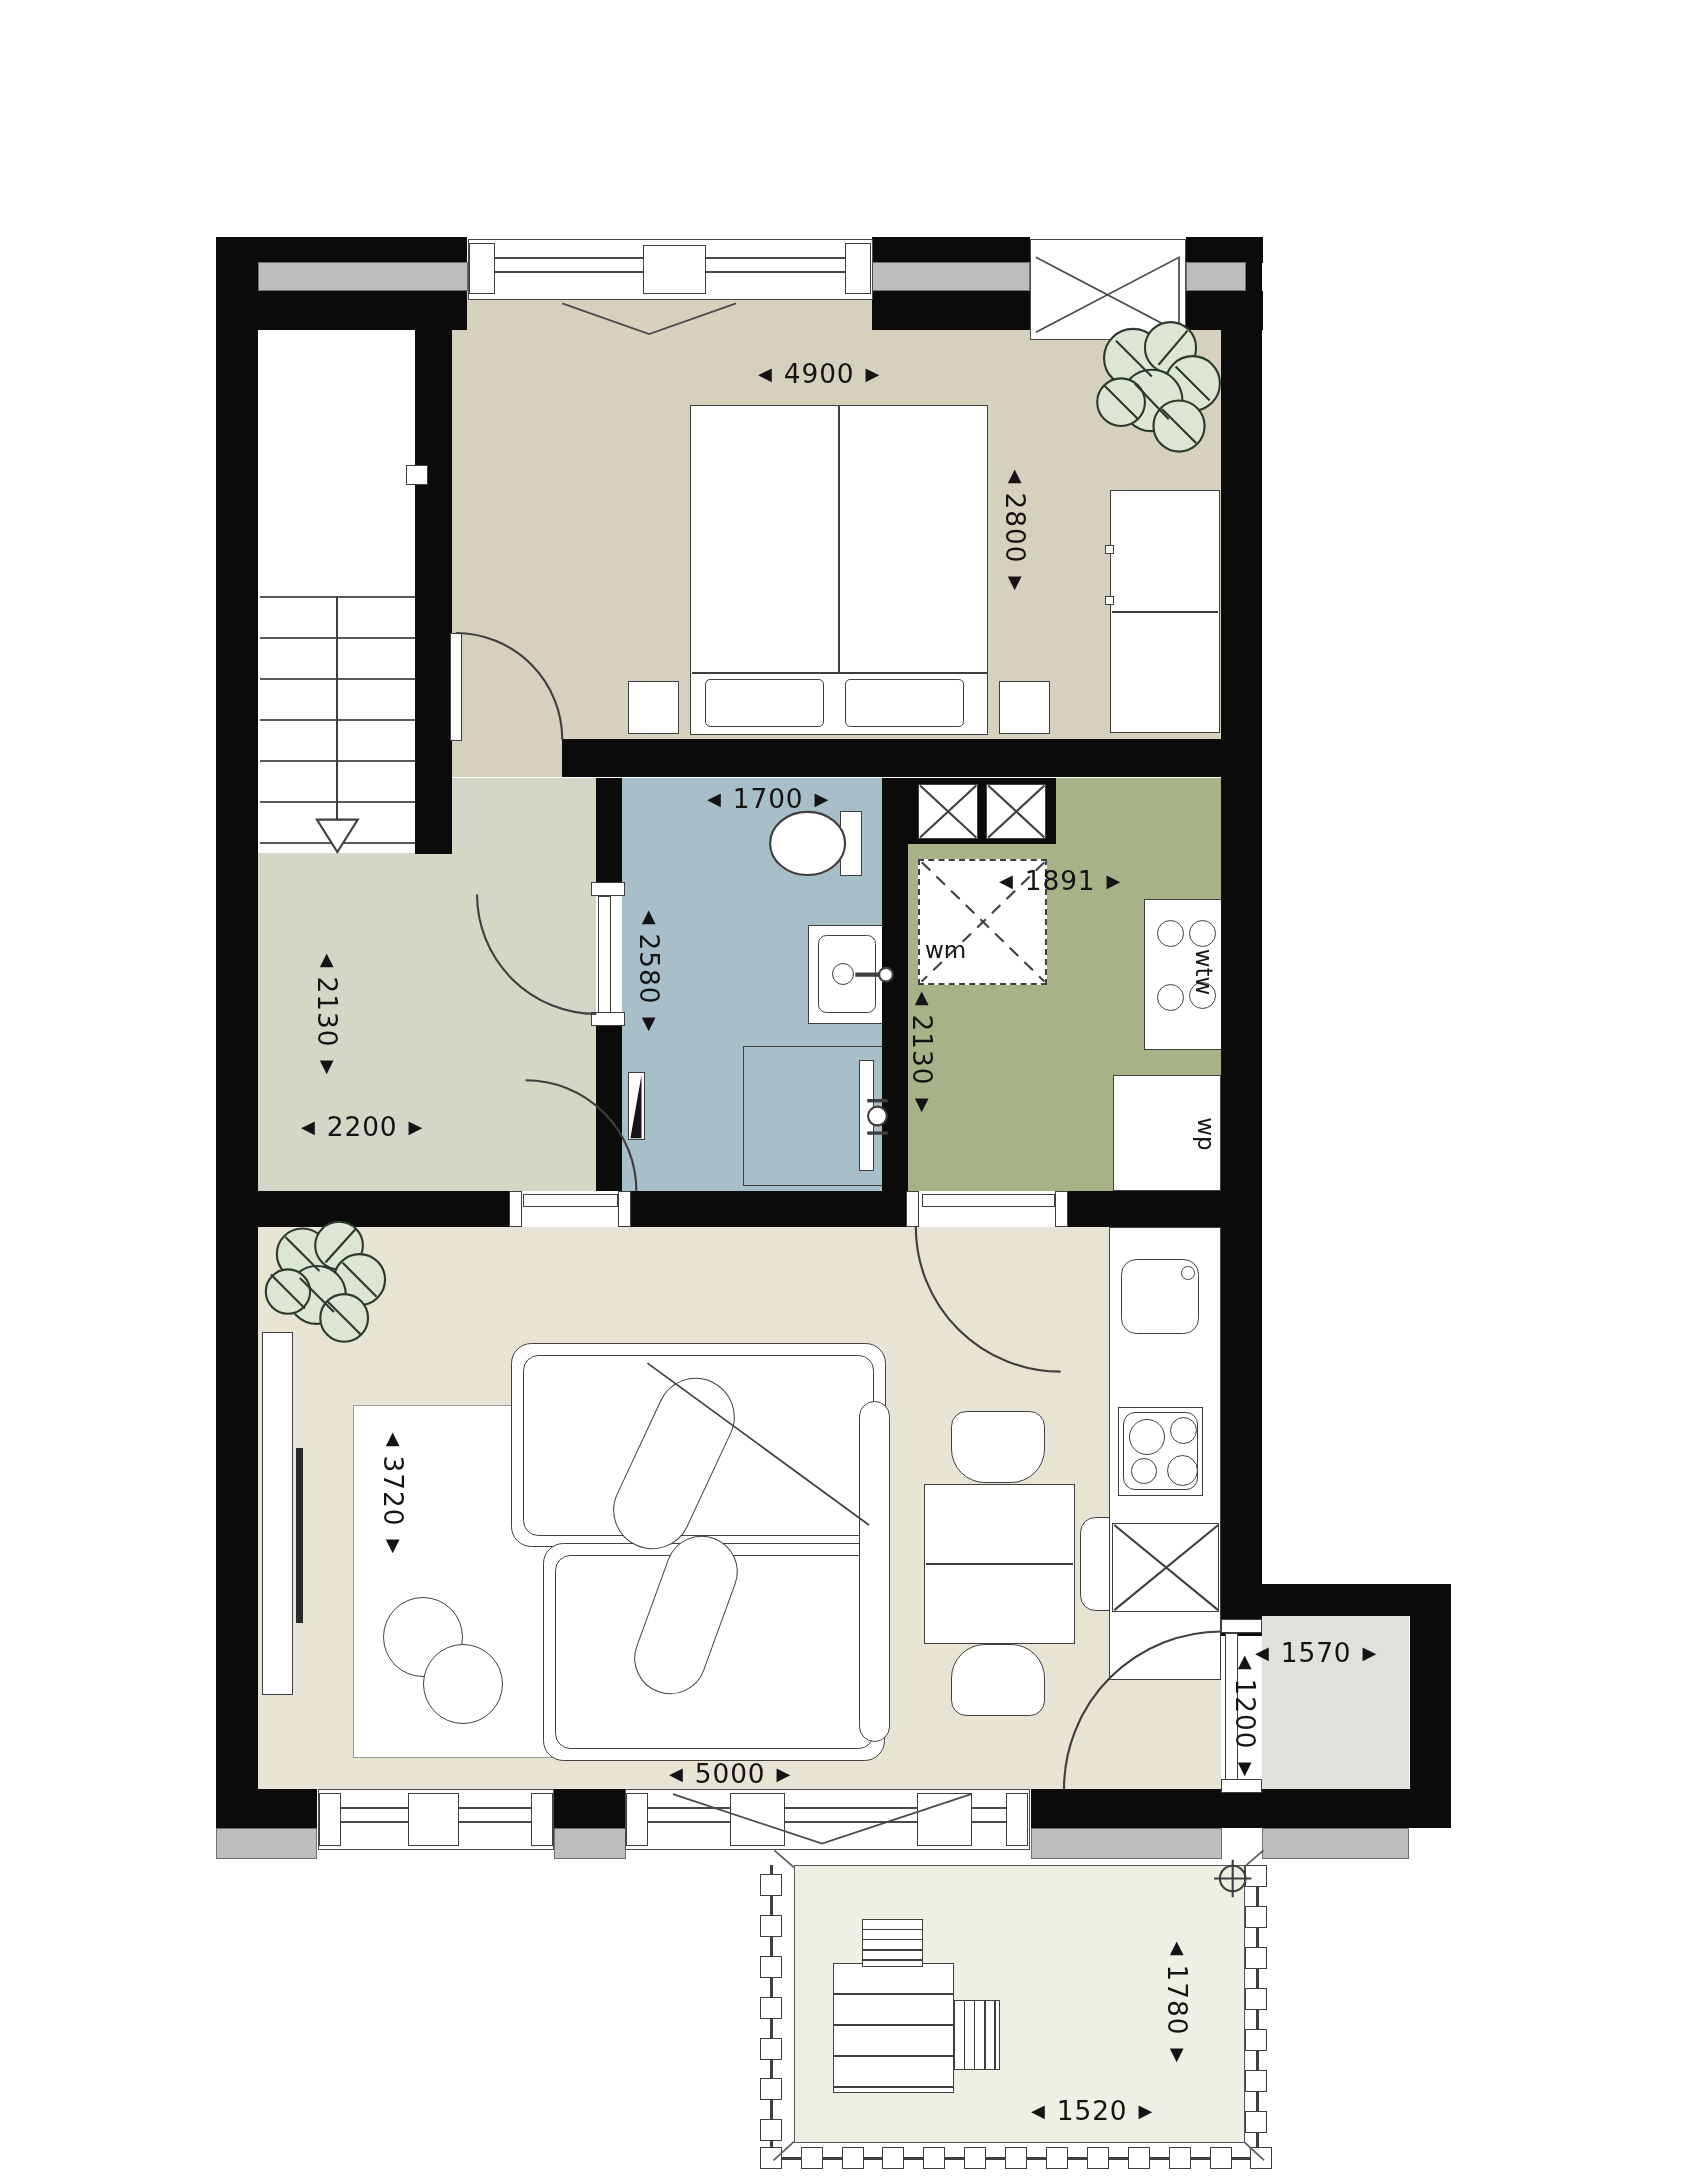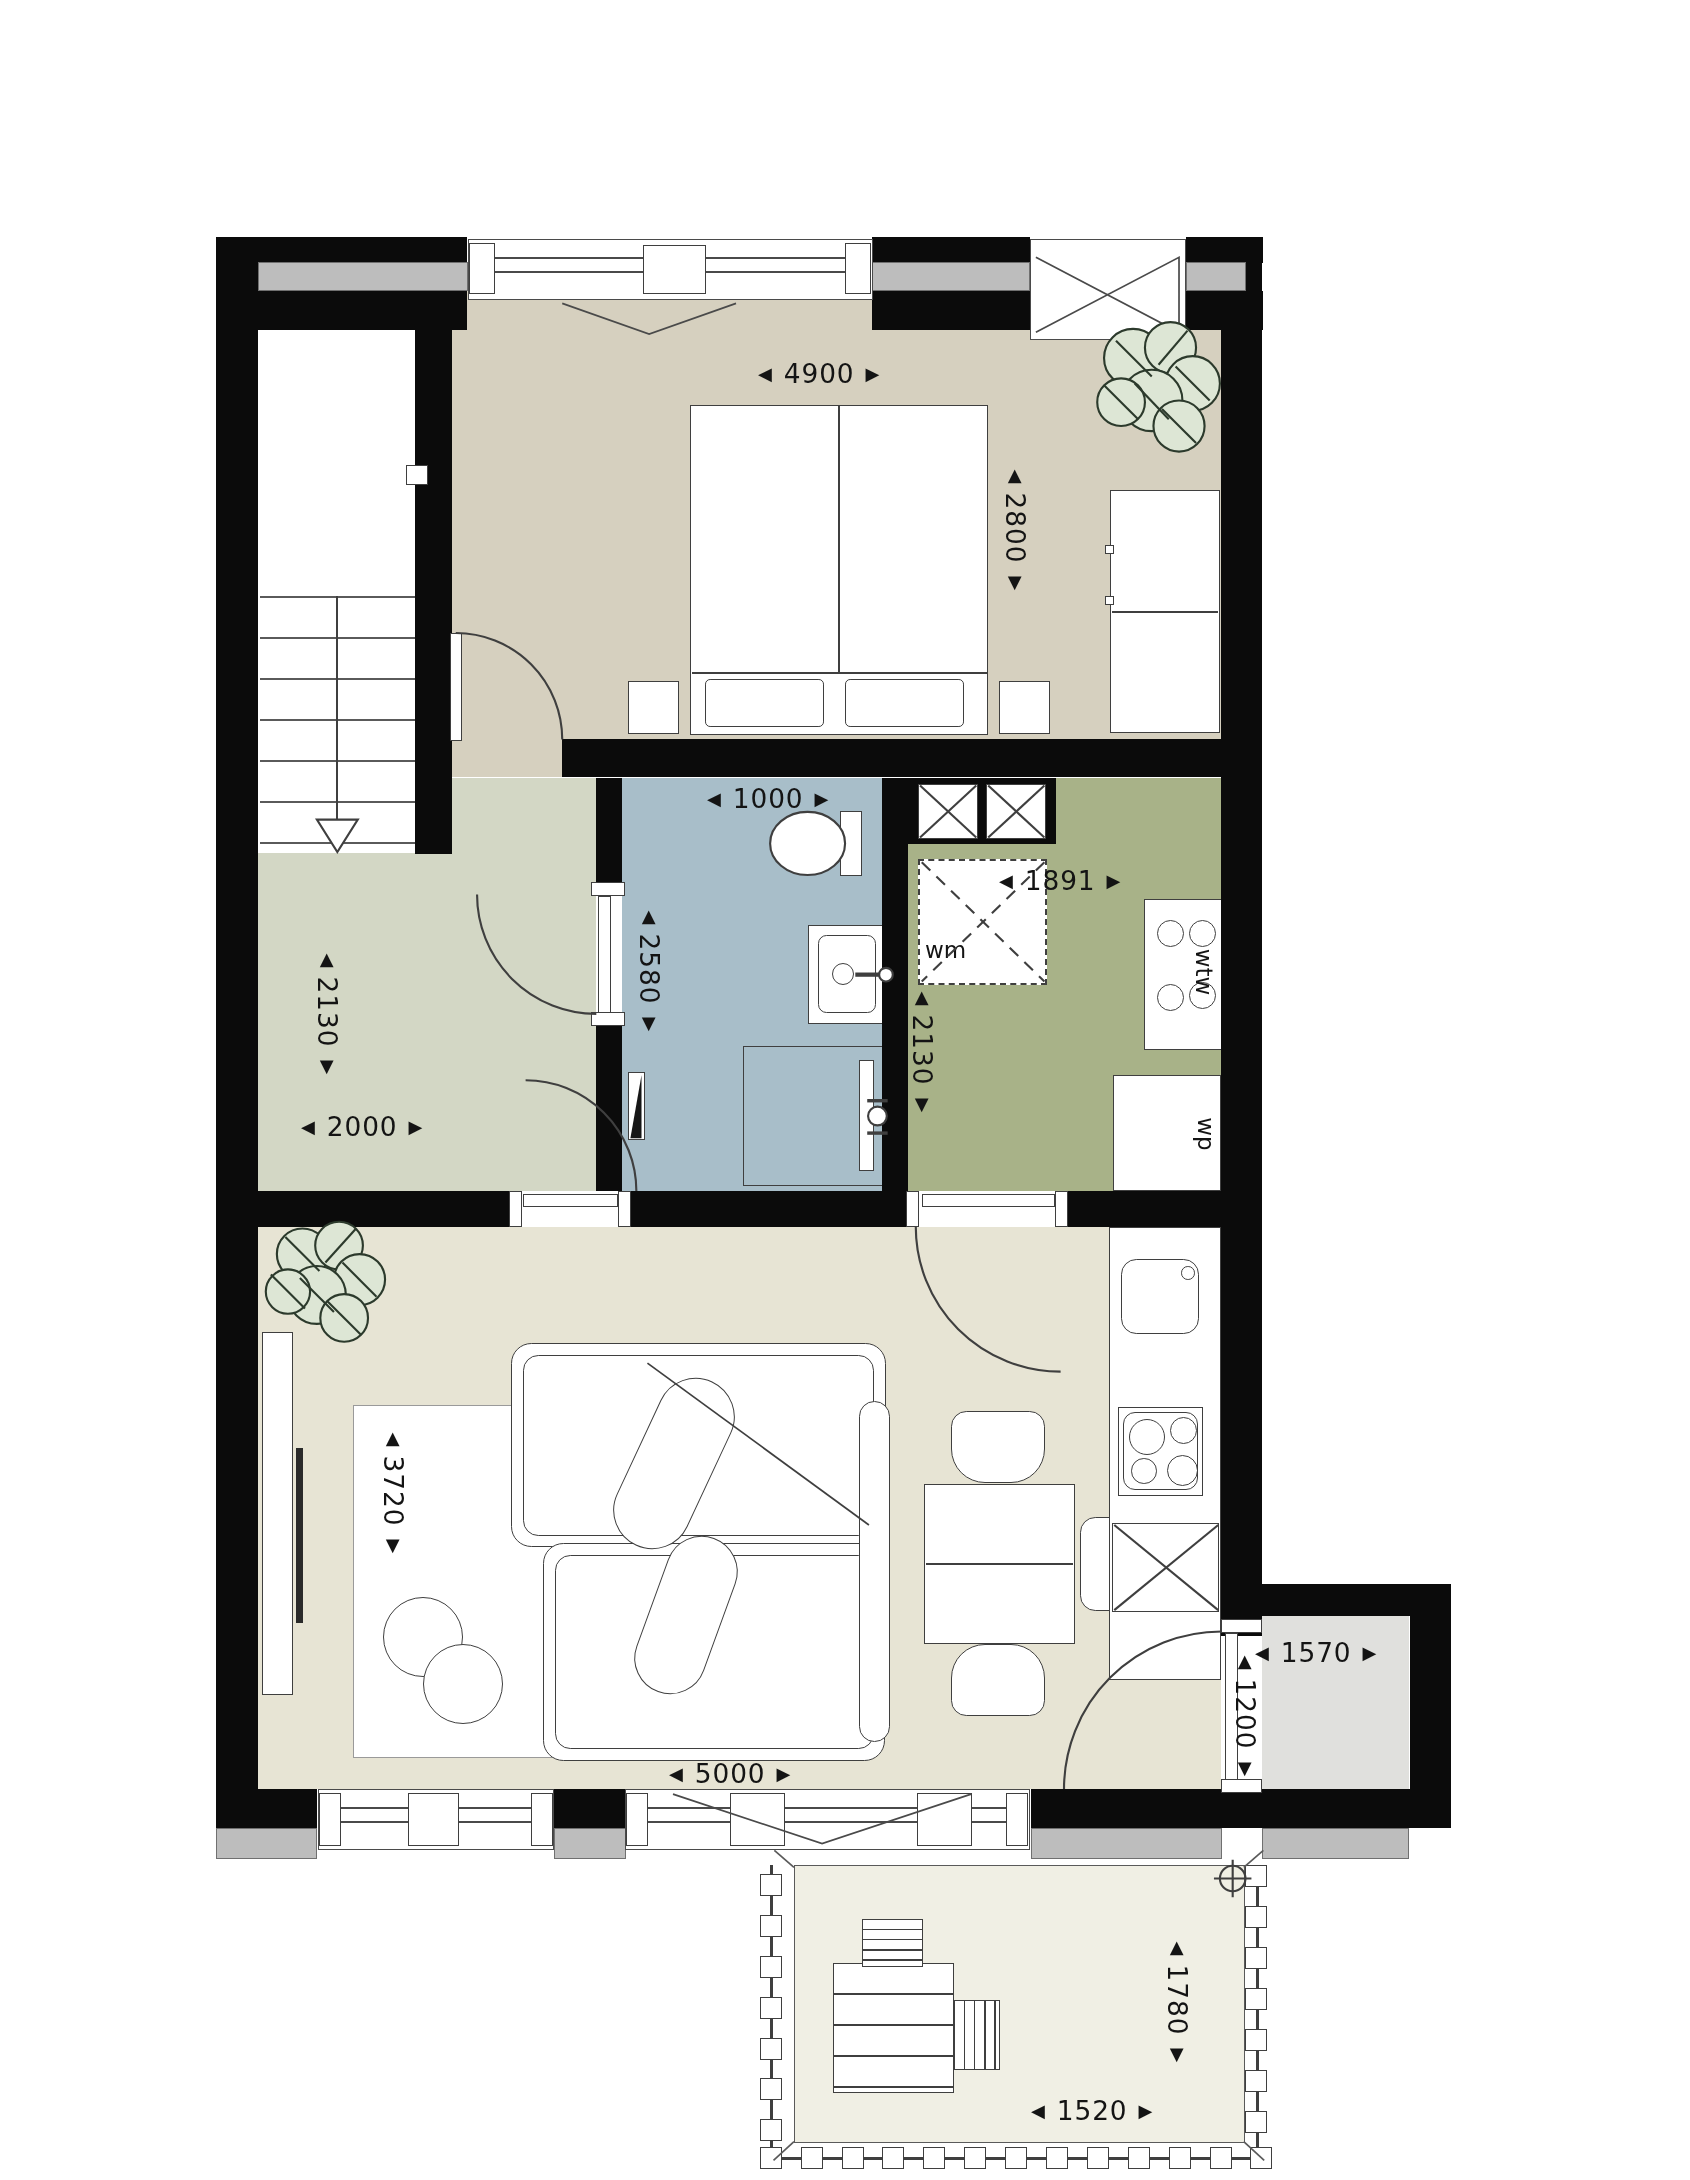--- a/index.html
+++ b/index.html
@@ -237,21 +237,21 @@
   </div>
   <div class="vlab" style="left:998px;top:466px;">
     <span class="arr">▲</span>
     <span class="vnum">
         <span>2800</span>
       </span>
     <span class="arr">▼</span>
   </div>
   <div class="hlab" style="left:707px;top:783px;">
     <span class="arr">◀</span>
-    <span>1000</span>
+    <span>1700</span>
     <span class="arr">▶</span>
   </div>
   <div class="vlab" style="left:632px;top:907px;">
     <span class="arr">▲</span>
     <span class="vnum">
         <span>2580</span>
       </span>
     <span class="arr">▼</span>
   </div>
   <div class="hlab" style="left:999px;top:865px;">
@@ -268,21 +268,21 @@
   </div>
   <div class="vlab" style="left:310px;top:950px;">
     <span class="arr">▲</span>
     <span class="vnum">
         <span>2130</span>
       </span>
     <span class="arr">▼</span>
   </div>
   <div class="hlab" style="left:301px;top:1111px;">
     <span class="arr">◀</span>
-    <span>2000</span>
+    <span>2200</span>
     <span class="arr">▶</span>
   </div>
   <div class="vlab" style="left:376px;top:1429px;">
     <span class="arr">▲</span>
     <span class="vnum">
         <span>3720</span>
       </span>
     <span class="arr">▼</span>
   </div>
   <div class="hlab" style="left:669px;top:1758px;">

